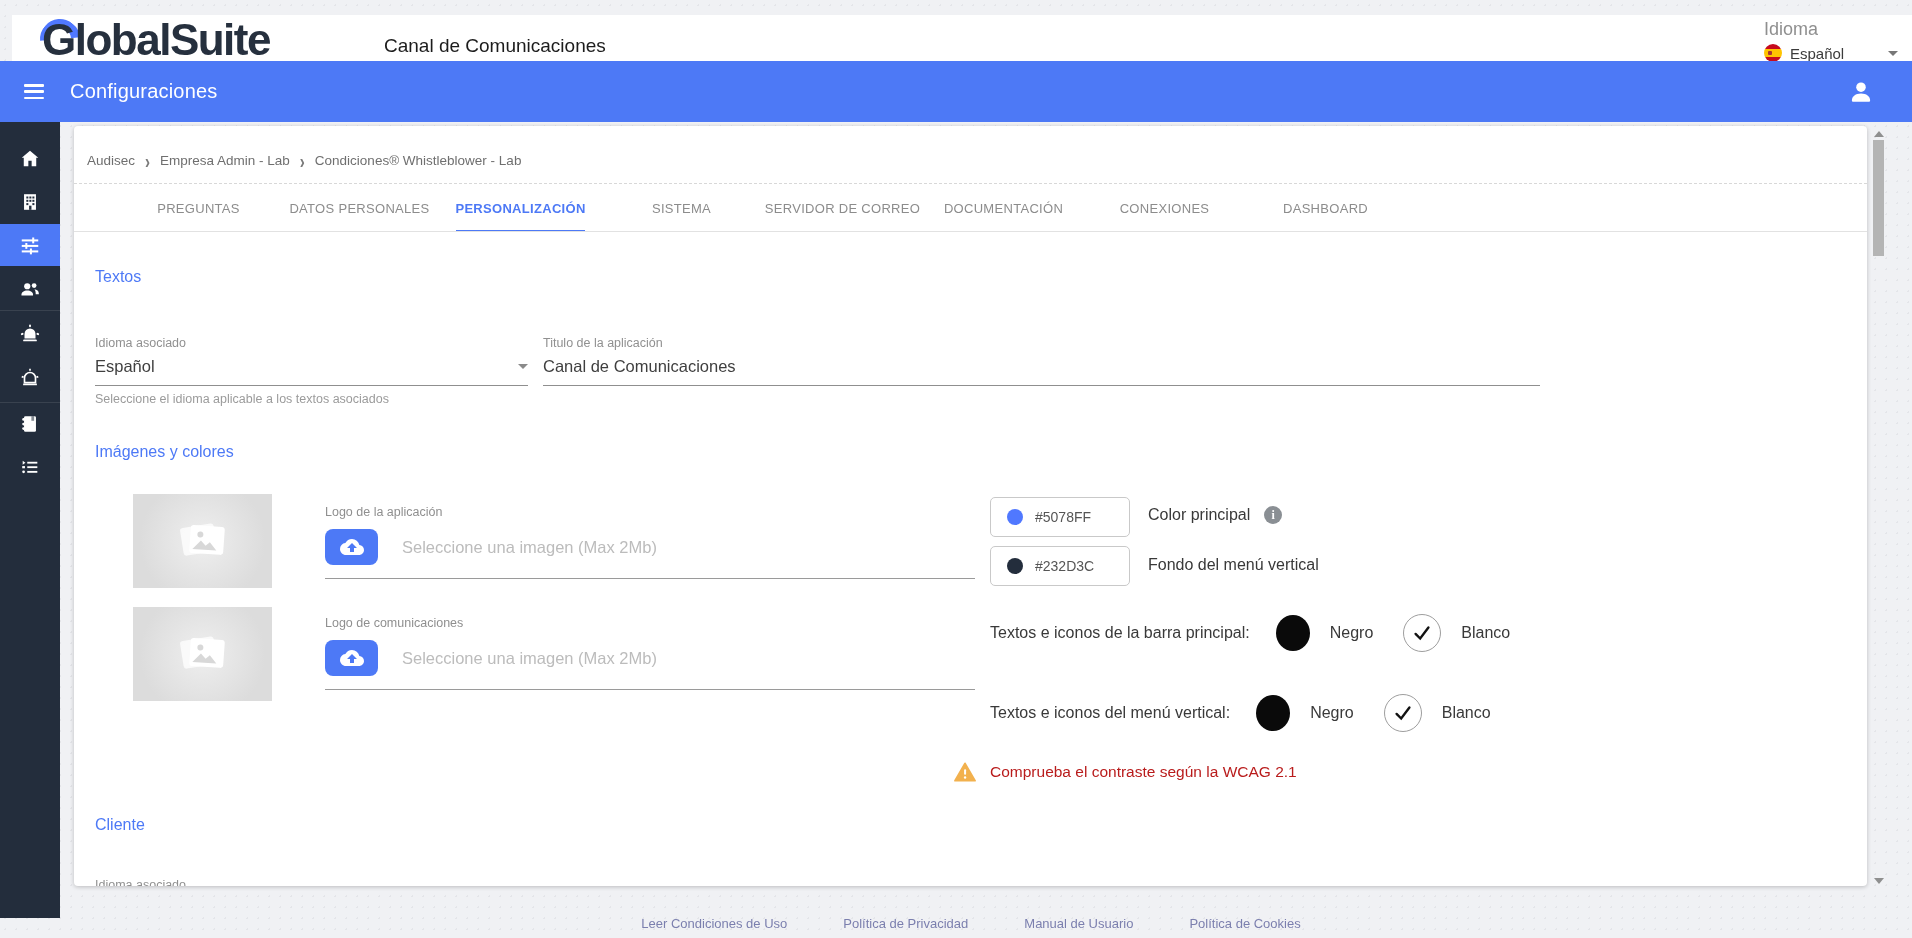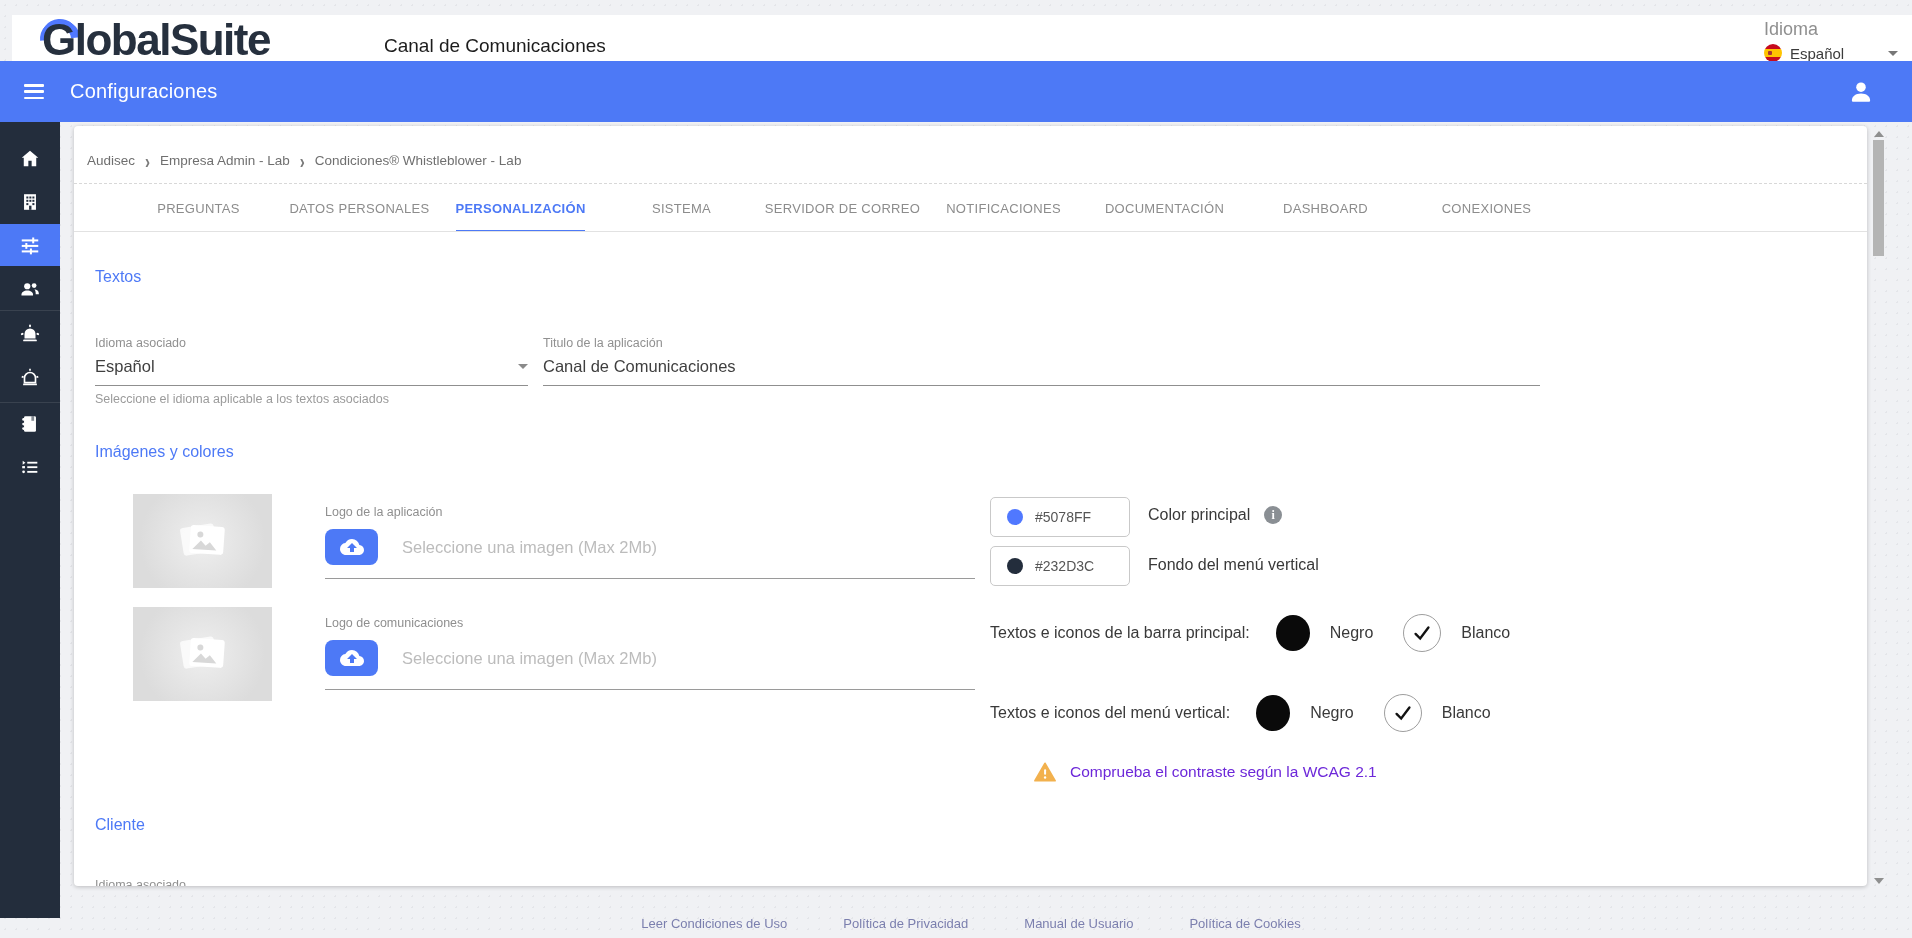--- a/index.html
+++ b/index.html
@@ -84,21 +84,21 @@
   .chip-label { position:absolute; left:1074px; font-size:16px; color:#393939; display:flex; align-items:center; gap:14px; }
   .info-ic { width:18px; height:18px; border-radius:50%; background:#8a8f94; color:#fff; font-size:12px; font-weight:700;
              display:flex; align-items:center; justify-content:center; font-family:"Liberation Serif", serif; cursor:pointer; }
 
   .toggle-row { position:absolute; left:916px; display:flex; align-items:center; font-size:16px; color:#393939; }
   .dot-black { width:34px; height:36px; border-radius:50%; background:#0a0a0a; margin-left:26px; cursor:pointer; }
   .opt-label { margin-left:20px; }
   .dot-check { width:38px; height:38px; border-radius:50%; border:1px solid #9e9e9e; background:#fff; margin-left:30px;
                display:flex; align-items:center; justify-content:center; cursor:pointer; }
 
-  .warn-row { position:absolute; left:960px; display:flex; align-items:center; gap:14px; font-size:15.5px; color:#6d28d9; }
+  .warn-row { position:absolute; left:880px; display:flex; align-items:center; gap:14px; font-size:15.5px; color:#b91c1c; }
 
   .partial-label { position:absolute; left:21px; top:752px; font-size:12.5px; color:#909090; }
 
   
   .scrollbar { position:absolute; left:1871px; top:127px; width:16px; height:761px; z-index:2; }
   .sb-arrow-up { position:absolute; left:3px; top:4px; width:0; height:0;
                  border-left:5px solid transparent; border-right:5px solid transparent; border-bottom:6px solid #8f8f8f; }
   .sb-thumb { position:absolute; left:2px; top:13px; width:11px; height:116px; background:#b4b4b4; cursor:grab; }
   .sb-arrow-dn { position:absolute; left:3px; bottom:4px; width:0; height:0;
                  border-left:5px solid transparent; border-right:5px solid transparent; border-top:6px solid #8f8f8f; }
@@ -235,24 +235,23 @@
       <span class="crumb">Condiciones® Whistleblower - Lab</span>
     </nav>
     <div class="dash-line"></div>
 
     <div class="tabs">
       <div class="tab">PREGUNTAS</div>
       <div class="tab">DATOS PERSONALES</div>
       <div class="tab active">PERSONALIZACIÓN</div>
       <div class="tab">SISTEMA</div>
       <div class="tab">SERVIDOR DE CORREO</div>
-      <div class="tab">NOTIFICACIONES</div>
       <div class="tab">DOCUMENTACIÓN</div>
+      <div class="tab">CONEXIONES</div>
       <div class="tab">DASHBOARD</div>
-      <div class="tab">CONEXIONES</div>
     </div>
     <div class="tabs-border"></div>
 
     <div class="section-title" style="top:142px">Textos</div>
 
     <div class="field" style="left:21px; top:210px; width:433px;">
       <div class="f-label">Idioma asociado</div>
       <div class="f-value f-underline">
         <span>Español</span>
         <span class="f-caret"></span>

